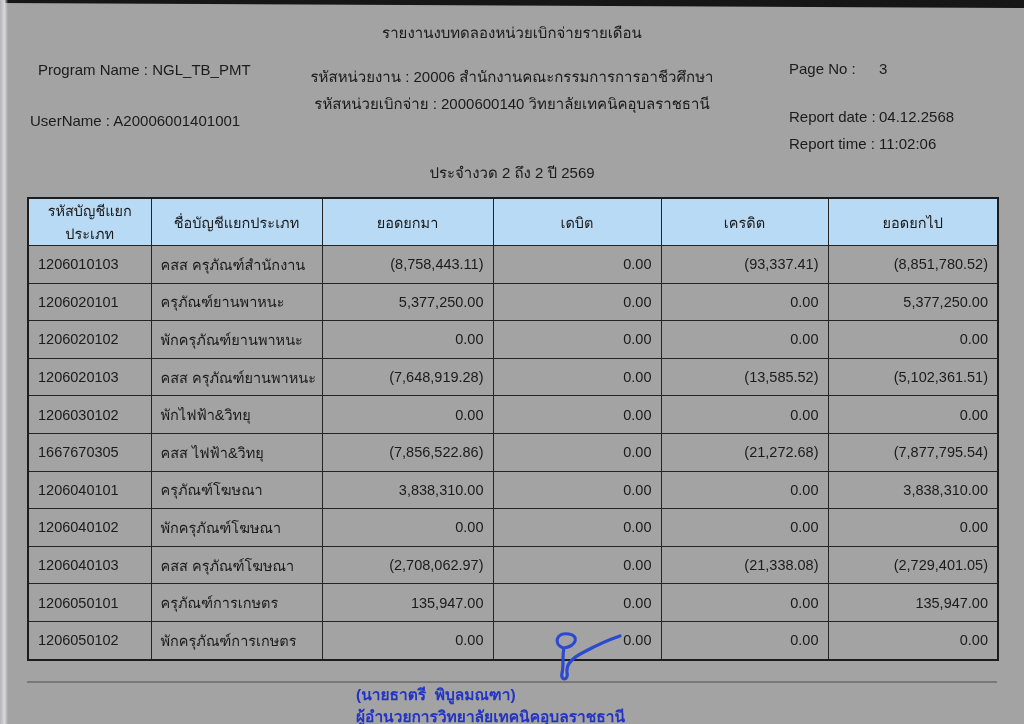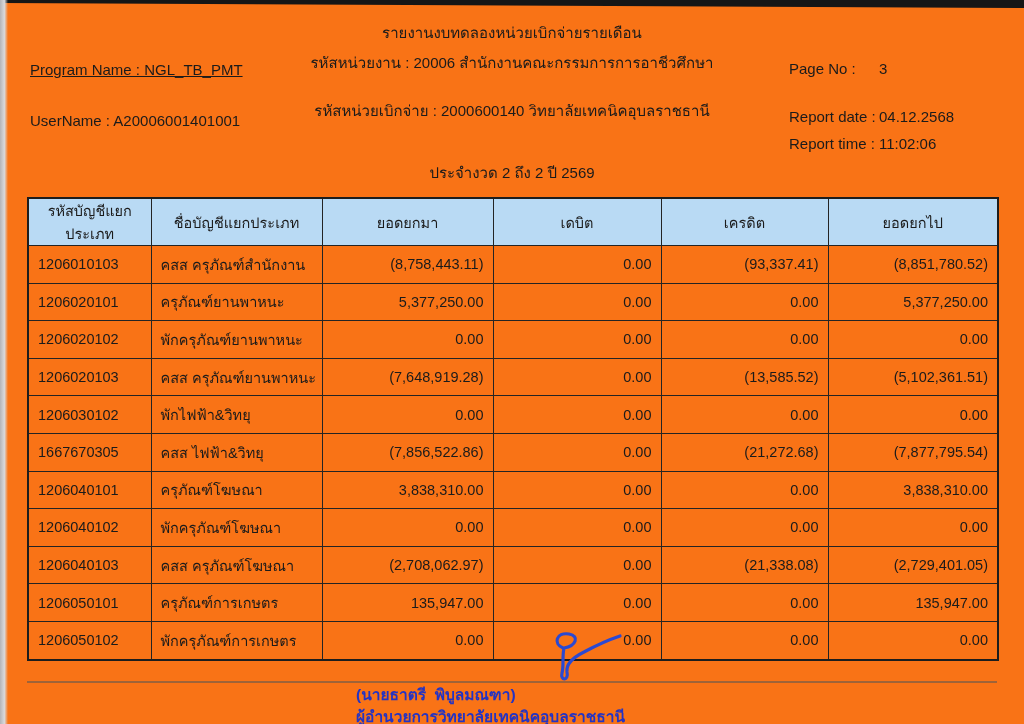--- a/index.html
+++ b/index.html
@@ -1,33 +1,33 @@
 <!DOCTYPE html>
 <html><head>
 <meta charset="utf-8">
 <style>
   html,body{margin:0;padding:0;background:#e8e8e8;}
   .page{
     position:relative;width:1024px;height:724px;margin:0 auto;
-    background:#f97316;overflow:hidden;
+    background:#a3a3a3;overflow:hidden;
     font-family:"Liberation Sans","DejaVu Sans",sans-serif;
     color:#1b1b1b;
   }
   
   .scan-top{position:absolute;left:0;top:0;width:1024px;height:10px;}
   .scan-left{position:absolute;left:0;top:0;width:8px;height:724px;
     background:linear-gradient(to right,#b4b4b8,#d9d9dc 55%,rgba(255,255,255,0));}
   
   .hline{position:absolute;font-size:15px;white-space:nowrap;}
   .hcenter{position:absolute;left:212px;width:600px;text-align:center;font-size:15px;white-space:nowrap;}
   .hdr-title{top:21px;}
-  .hdr-c2{top:51px;}
-  .hdr-c3{top:99px;}
+  .hdr-c2{top:65px;}
+  .hdr-c3{top:92px;}
   .hdr-c4{top:134px;margin-top:27px;}
-  .pl1{left:30px;top:61px;text-decoration:underline;}
+  .pl1{left:38px;top:61px;}
   .pl2{left:30px;top:112px;}
   .pr-label{left:789px;}
   .pr-val{left:879px;}
   .r1{top:60px;} .r2{top:108px;} .r3{top:135px;}
   
   table.tb{
     position:absolute;left:27px;top:197px;width:970px;
     border-collapse:collapse;table-layout:fixed;
     border:2.4px solid #1d1d1d;
   }

